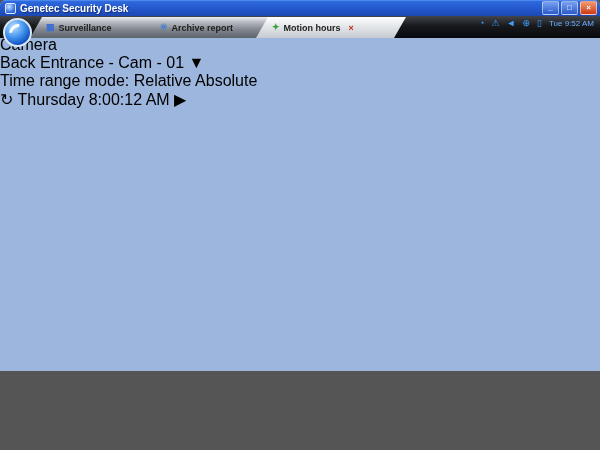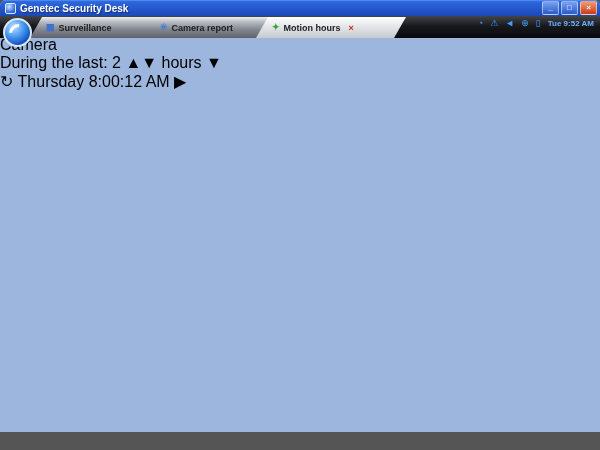--- a/index.html
+++ b/index.html
@@ -1,16 +1,16 @@
 <!DOCTYPE html>
 <html><head>
 <meta charset="utf-8">
 <style>
   html,body{margin:0;padding:0;background:#555;}
-  #app{position:relative;width:600px;height:432px;overflow:hidden;
+  #app{position:relative;width:600px;height:371px;overflow:hidden;
        font-family:"Liberation Sans",sans-serif;background:#9db6dd;
        border-radius:6px 6px 0 0;}
   
   .titlebar{position:absolute;left:0;top:0;right:0;height:16px;
     background:linear-gradient(#5a96f4 0%,#2c68dc 10%,#2458cc 55%,#1c48b4 100%);
     display:flex;align-items:center;}
   .appico{width:9px;height:9px;margin:0 4px 0 5px;border-radius:2px;
     background:radial-gradient(circle at 35% 30%,#cfe4ff,#2a6ae0 70%);border:1px solid #dfe9fa;}
   .wtitle{color:#fff;font-size:10px;font-weight:bold;text-shadow:1px 1px 1px #12307a;flex:1;}
   .winbtns{display:flex;gap:2px;margin-right:3px;}
@@ -27,21 +27,21 @@
     border:3px solid transparent;border-top-color:#fff;border-radius:50%;transform:rotate(-40deg);}
   .tab{position:absolute;top:17px;height:21px;display:flex;align-items:center;gap:4px;
     padding:0 16px;font-size:9px;font-weight:bold;color:#1c1c1c;
     clip-path:polygon(12px 0,100% 0,calc(100% - 12px) 100%,0 100%);
     background:linear-gradient(#eceef2 0%,#b4b8c0 25%,#82868e 60%,#5e626a 100%);}
   .tab.active{background:linear-gradient(#ffffff 0%,#eceef0 30%,#c6cad0 100%);}
   .tico{font-size:9px;line-height:9px;}
   .tclose{color:#c42810;font-weight:bold;font-size:9px;margin-left:4px;}
   .statuscluster{position:absolute;right:6px;top:19px;display:flex;align-items:center;gap:7px;}
   .sic{color:#3fa0ff;font-size:9px;line-height:9px;}
-  .clocktxt{color:#6ab0ff;font-size:8px;font-weight:bold;}
+  .clocktxt{color:#6ab0ff;font-size:8px;}
   .b-left,.b-right{position:absolute;top:16px;bottom:0;width:3px;
      background:linear-gradient(90deg,#2a66e0,#16418(0);background:#2055c8;}
   .b-left{left:0}.b-right{right:0}
   .b-bottom{position:absolute;left:0;right:0;bottom:0;height:5px;
      background:linear-gradient(#2a62d8,#16387e);}
   
   .lpanel{position:absolute;left:3px;top:38px;width:210px;height:382px;
     background:#34373d;border:1px solid #5a6a84;box-sizing:border-box;}
   .selhdr{position:absolute;left:0;top:0;right:0;height:15px;
     background:linear-gradient(#5e626a,#2c2f35);color:#e8e8e8;font-size:9px;font-weight:bold;
@@ -126,21 +126,21 @@
   </div>
 
   <div class="tabbar"></div>
   <div class="logo"></div>
   <div class="tab" style="left:30px;width:110px;">
     <span class="tico" style="color:#3a6fd0">▦</span>
     <span>Surveillance</span>
   </div>
   <div class="tab" style="left:144px;width:108px;">
     <span class="tico" style="color:#4a7fd0">✳</span>
-    <span>Camera report</span>
+    <span>Archive report</span>
   </div>
   <div class="tab active" style="left:256px;width:118px;">
     <span class="tico" style="color:#3a9f3a">✦</span>
     <span>Motion hours</span>
     <span class="tclose">×</span>
   </div>
   <div class="statuscluster">
     <span class="sic">◔</span>
     <span class="sic">⚠</span>
     <span class="sic">◄</span>
@@ -149,30 +149,30 @@
     <span class="clocktxt">Tue 9:52 AM</span>
   </div>
 
   <div class="lpanel">
     <div class="selhdr">Selector</div>
     <div class="selcol">‹</div>
     <div class="camrow">
       <span class="camsec-ic"></span>
       <span class="camsec">Camera</span>
     </div>
-    <div class="duringrow">
-      <span class="lbl">During the last:</span>
-      <span class="spin">
-        <span class="val">2</span>
-        <span class="arr"><span>▲</span><span>▼</span></span>
-      </span>
-      <span class="unitsel">
-        <span>hours</span>
-        <span class="darr">▼</span>
-      </span>
+    <div class="drop">
+      <span class="dic"></span>
+      <span>Back Entrance - Cam - 01</span>
+      <span class="darr">▼</span>
+    </div>
+    <div class="trow-mode">
+      <span class="lbl">Time range mode:</span>
+      <span class="boldlbl">Relative</span>
+      <span class="toggle"><span class="knob"></span></span>
+      <span class="lbl">Absolute</span>
     </div>
     <div class="pvhdr">
       <span class="syncbtn">↻</span>
       <span class="pvtime">Thursday 8:00:12 AM</span>
       <span class="pvplay">▶</span>
     </div>
     <div class="preview">
       <div class="scene" style="top:0">
           <div class="sc-ceil"></div>
           <div class="sc-light"></div>

